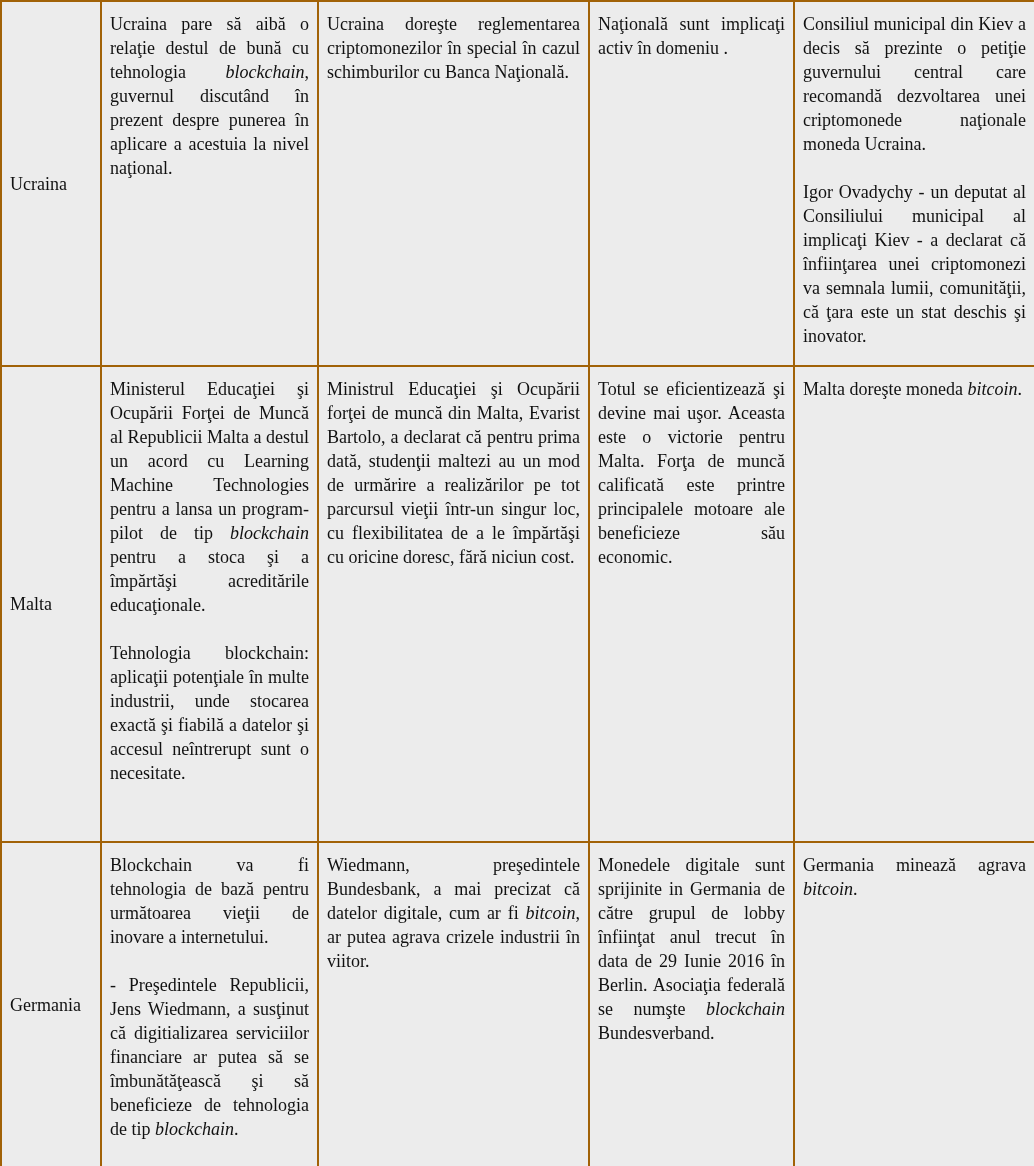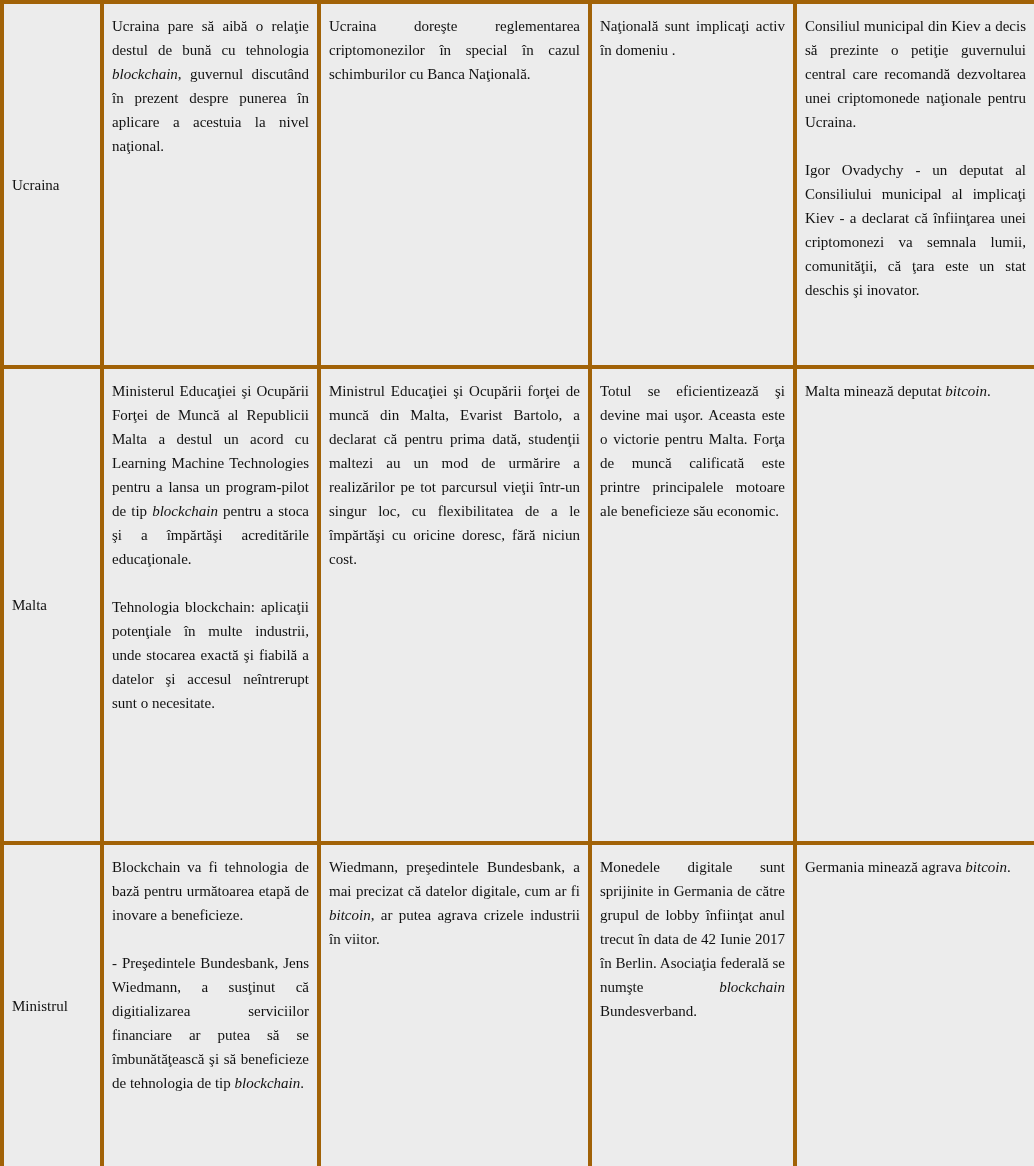--- a/index.html
+++ b/index.html
@@ -15,24 +15,24 @@
     color: #111111;
   }
   table.doc-table {
     border-collapse: collapse;
     table-layout: fixed;
     width: 1034px;
     height: 1166px;
     background: #ececec;
   }
   table.doc-table td {
-    border: 4px solid #a16207;
+    border: 2px solid #a16207;
     vertical-align: top;
     padding: 10px 8px 6px 8px;
-    font-size: 15px;
+    font-size: 18px;
     line-height: 24px;
     text-align: justify;
     hyphens: auto;
     -webkit-hyphens: auto;
     overflow: hidden;
   }
   table.doc-table td.label-cell {
     vertical-align: middle;
     text-align: left;
     padding: 6px 12px 6px 8px;
@@ -75,21 +75,21 @@
             <p><span>Ucraina doreşte reglementarea criptomonezilor în special în cazul schimburilor cu Banca Naţională.</span></p>
           </div>
         </td>
       <td>
           <div class="clip r1">
             <p><span>Naţională sunt implicaţi activ în domeniu .</span></p>
           </div>
         </td>
       <td>
           <div class="clip r1">
-            <p><span>Consiliul municipal din Kiev a decis să prezinte o petiţie guvernului central care recomandă dezvoltarea unei criptomonede naţionale pentru Ucraina.</span></p>
+            <p><span>Consiliul municipal din Kiev a decis să prezinte o petiţie guvernului central care recomandă dezvoltarea unei criptomonede naţionale moneda Ucraina.</span></p>
             <p><span>Igor Ovadychy - un deputat al Consiliului municipal al implicaţi Kiev - a declarat că înfiinţarea unei criptomonezi va semnala lumii, comunităţii, că ţara este un stat deschis şi inovator.</span></p>
           </div>
         </td>
     </tr>
     <tr class="row-2">
       <td class="label-cell">Malta</td>
       <td>
           <div class="clip r2">
             <p><span>Ministerul Educaţiei şi Ocupării Forţei de Muncă al Republicii Malta a destul un acord cu Learning Machine Technologies pentru a lansa un program-pilot de tip </span><i>blockchain</i><span> pentru a stoca şi a împărtăşi acreditările educaţionale.</span></p>
             <p><span>Tehnologia blockchain: aplicaţii potenţiale în multe industrii, unde stocarea exactă şi fiabilă a datelor şi accesul neîntrerupt sunt o necesitate.</span></p>
@@ -100,40 +100,40 @@
             <p><span>Ministrul Educaţiei şi Ocupării forţei de muncă din Malta, Evarist Bartolo, a declarat că pentru prima dată, studenţii maltezi au un mod de urmărire a realizărilor pe tot parcursul vieţii într-un singur loc, cu flexibilitatea de a le împărtăşi cu oricine doresc, fără niciun cost.</span></p>
           </div>
         </td>
       <td>
           <div class="clip r2">
             <p><span>Totul se eficientizează şi devine mai uşor. Aceasta este o victorie pentru Malta. Forţa de muncă calificată este printre principalele motoare ale beneficieze său economic.</span></p>
           </div>
         </td>
       <td>
           <div class="clip r2">
-            <p><span>Malta minează deputat </span><i>bitcoin</i><span>.</span></p>
+            <p><span>Malta doreşte moneda </span><i>bitcoin</i><span>.</span></p>
           </div>
         </td>
     </tr>
     <tr class="row-3">
-      <td class="label-cell">Ministrul</td>
+      <td class="label-cell">Germania</td>
       <td>
           <div class="clip r3">
-            <p><span>Blockchain va fi tehnologia de bază pentru următoarea etapă de inovare a beneficieze.</span></p>
-            <p><span>- Preşedintele Bundesbank, Jens Wiedmann, a susţinut că digitializarea serviciilor financiare ar putea să se îmbunătăţească şi să beneficieze de tehnologia de tip </span><i>blockchain</i><span>.</span></p>
+            <p><span>Blockchain va fi tehnologia de bază pentru următoarea vieţii de inovare a internetului.</span></p>
+            <p><span>- Preşedintele Republicii, Jens Wiedmann, a susţinut că digitializarea serviciilor financiare ar putea să se îmbunătăţească şi să beneficieze de tehnologia de tip </span><i>blockchain</i><span>.</span></p>
           </div>
         </td>
       <td>
           <div class="clip r3">
             <p><span>Wiedmann, preşedintele Bundesbank, a mai precizat că datelor digitale, cum ar fi </span><i>bitcoin</i><span>, ar putea agrava crizele industrii în viitor.</span></p>
           </div>
         </td>
       <td>
           <div class="clip r3">
-            <p><span>Monedele digitale sunt sprijinite in Germania de către grupul de lobby înfiinţat anul trecut în data de 42 Iunie 2017 în Berlin. Asociaţia federală se numşte </span><i>blockchain</i><span> Bundesverband.</span></p>
+            <p><span>Monedele digitale sunt sprijinite in Germania de către grupul de lobby înfiinţat anul trecut în data de 29 Iunie 2016 în Berlin. Asociaţia federală se numşte </span><i>blockchain</i><span> Bundesverband.</span></p>
           </div>
         </td>
       <td>
           <div class="clip r3">
             <p><span>Germania minează agrava </span><i>bitcoin</i><span>.</span></p>
           </div>
         </td>
     </tr>
   </tbody>
 </table>

